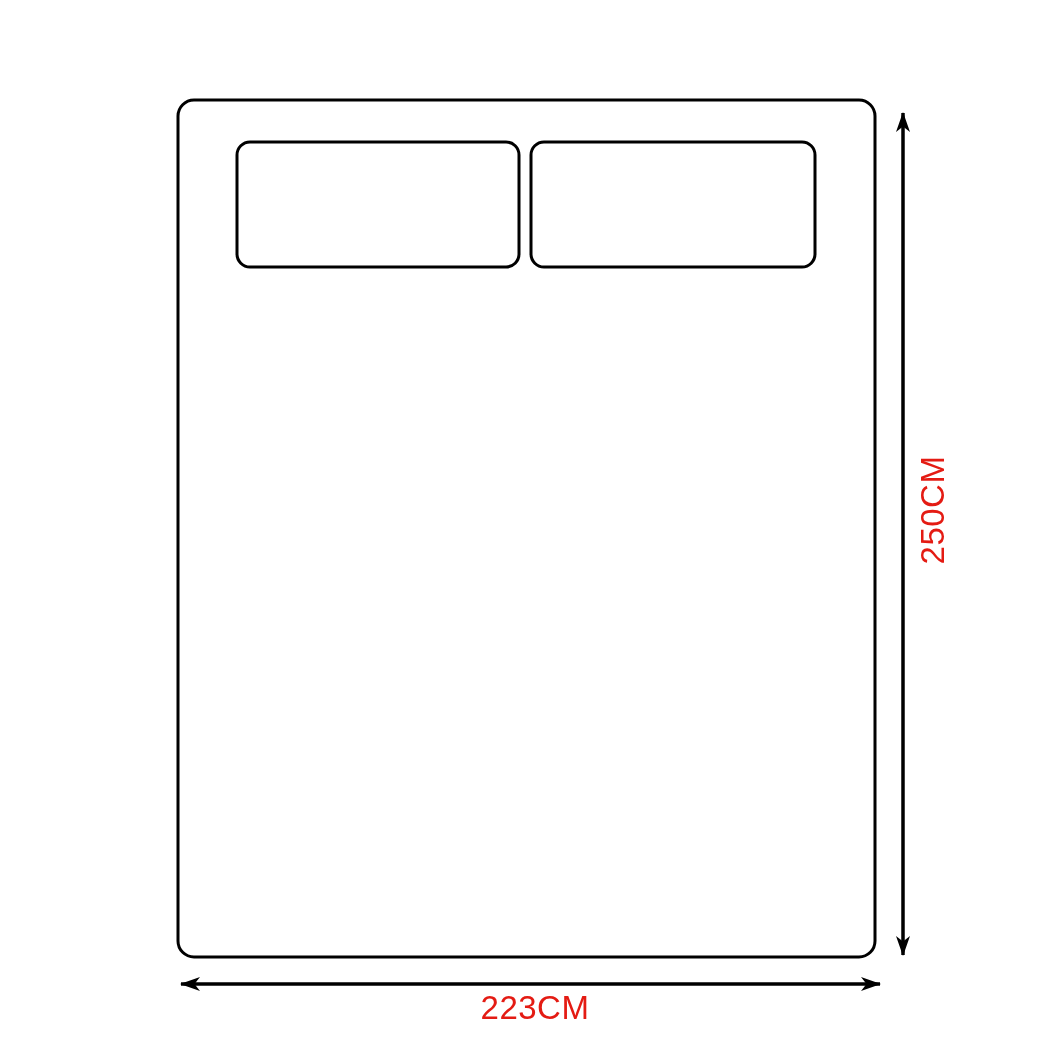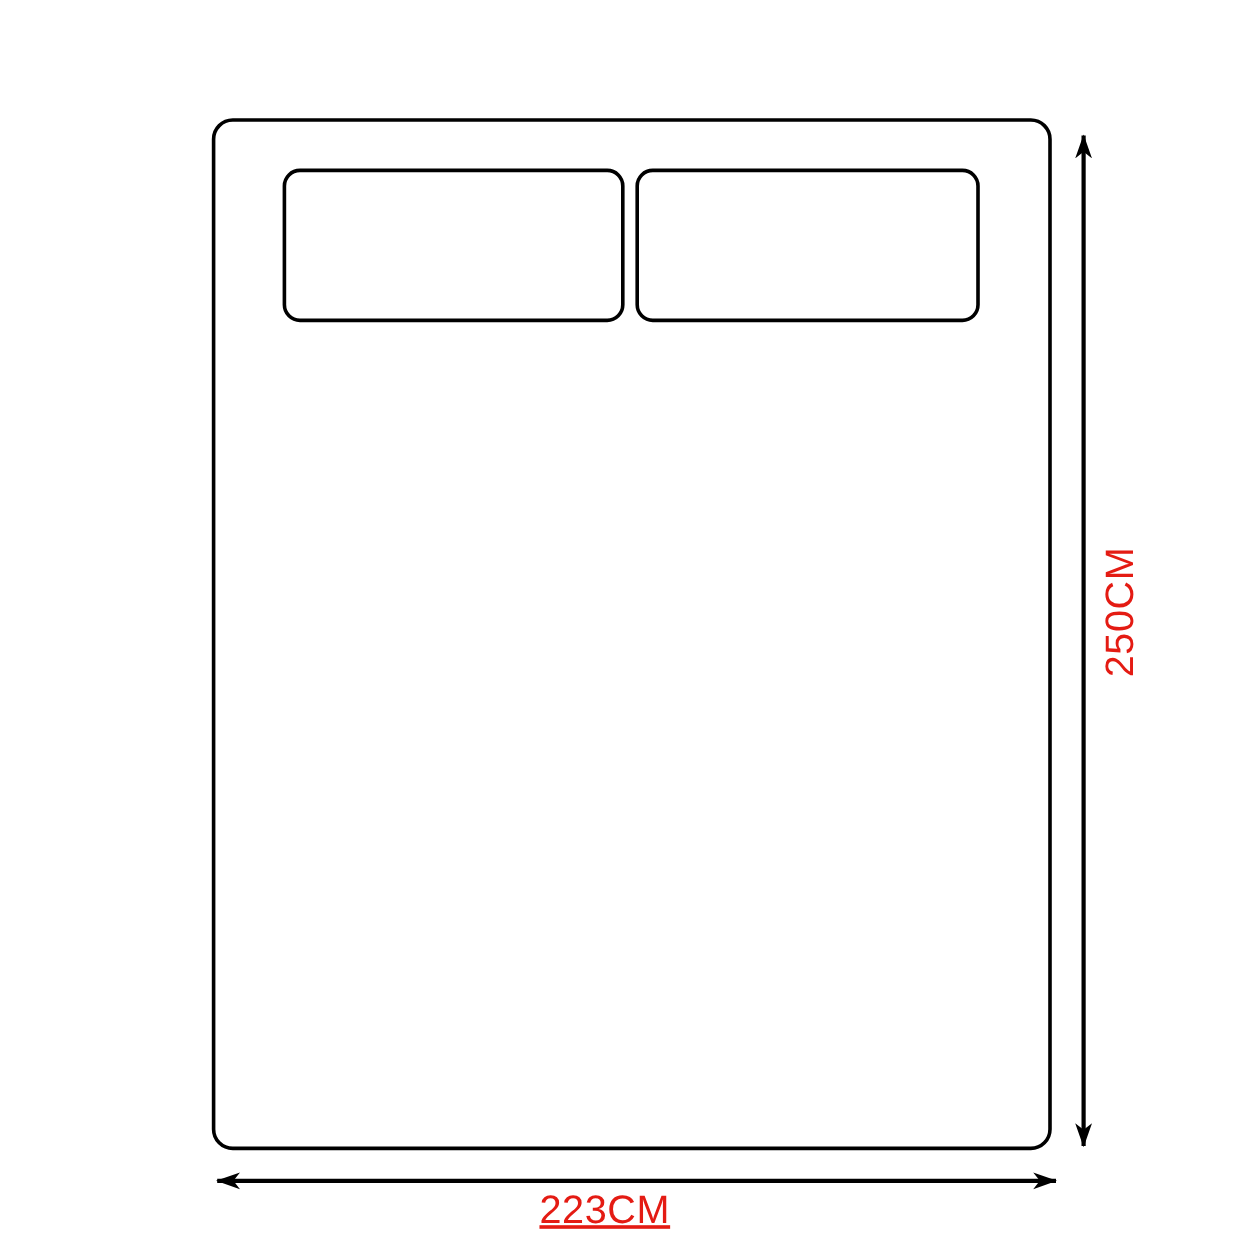--- a/index.html
+++ b/index.html
@@ -31,24 +31,23 @@
     white-space: nowrap;
     user-select: none;
   }
   .dim-label-vertical {
     left: 933px;
     top: 510px;
     transform: translate(-50%, -50%) rotate(-90deg);
     transform-origin: center center;
   }
   .dim-label-horizontal {
-    left: 504px;
+    left: 535px;
     top: 1008px;
     transform: translate(-50%, -50%);
-    text-decoration: underline;
   }
 </style>
 </head>
 <body>
 
 <div class="canvas">
 
   <svg class="diagram-svg" viewBox="0 0 1050 1050" xmlns="http://www.w3.org/2000/svg">
     <defs>
       <marker id="arrowhead" viewBox="0 0 20 16" markerWidth="20" markerHeight="16" markerUnits="userSpaceOnUse" refX="19" refY="8" orient="auto-start-reverse">

